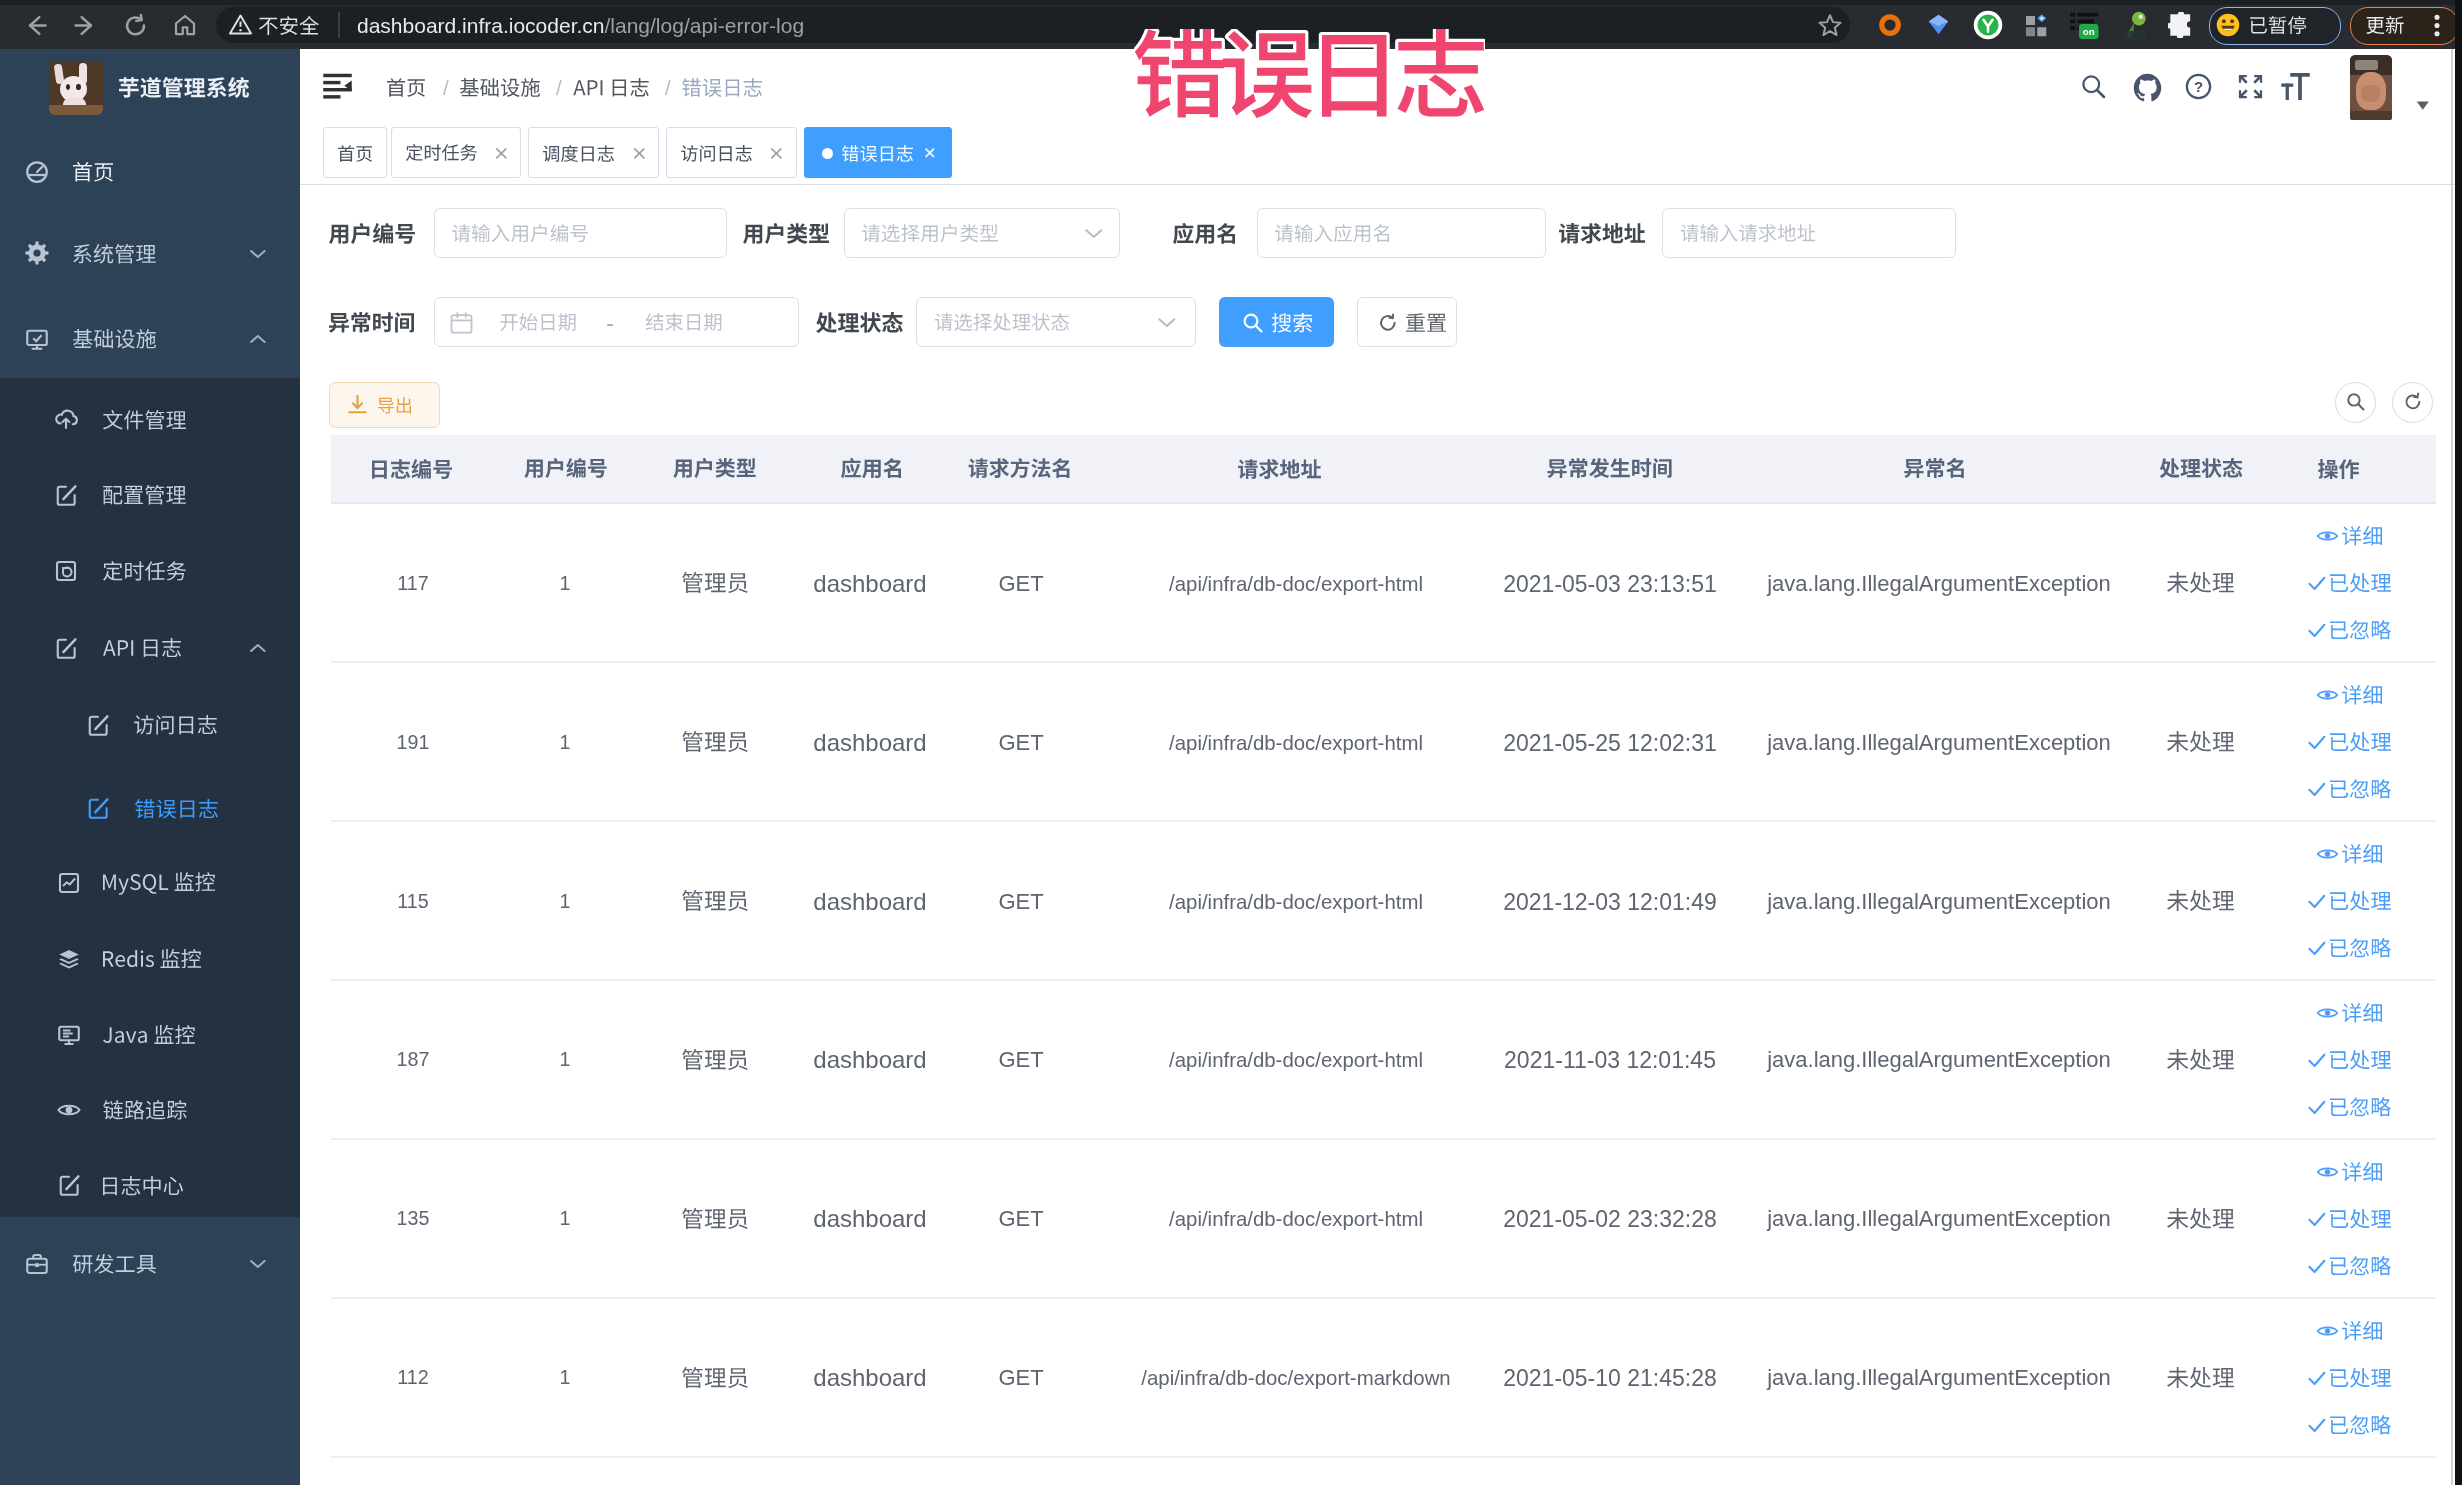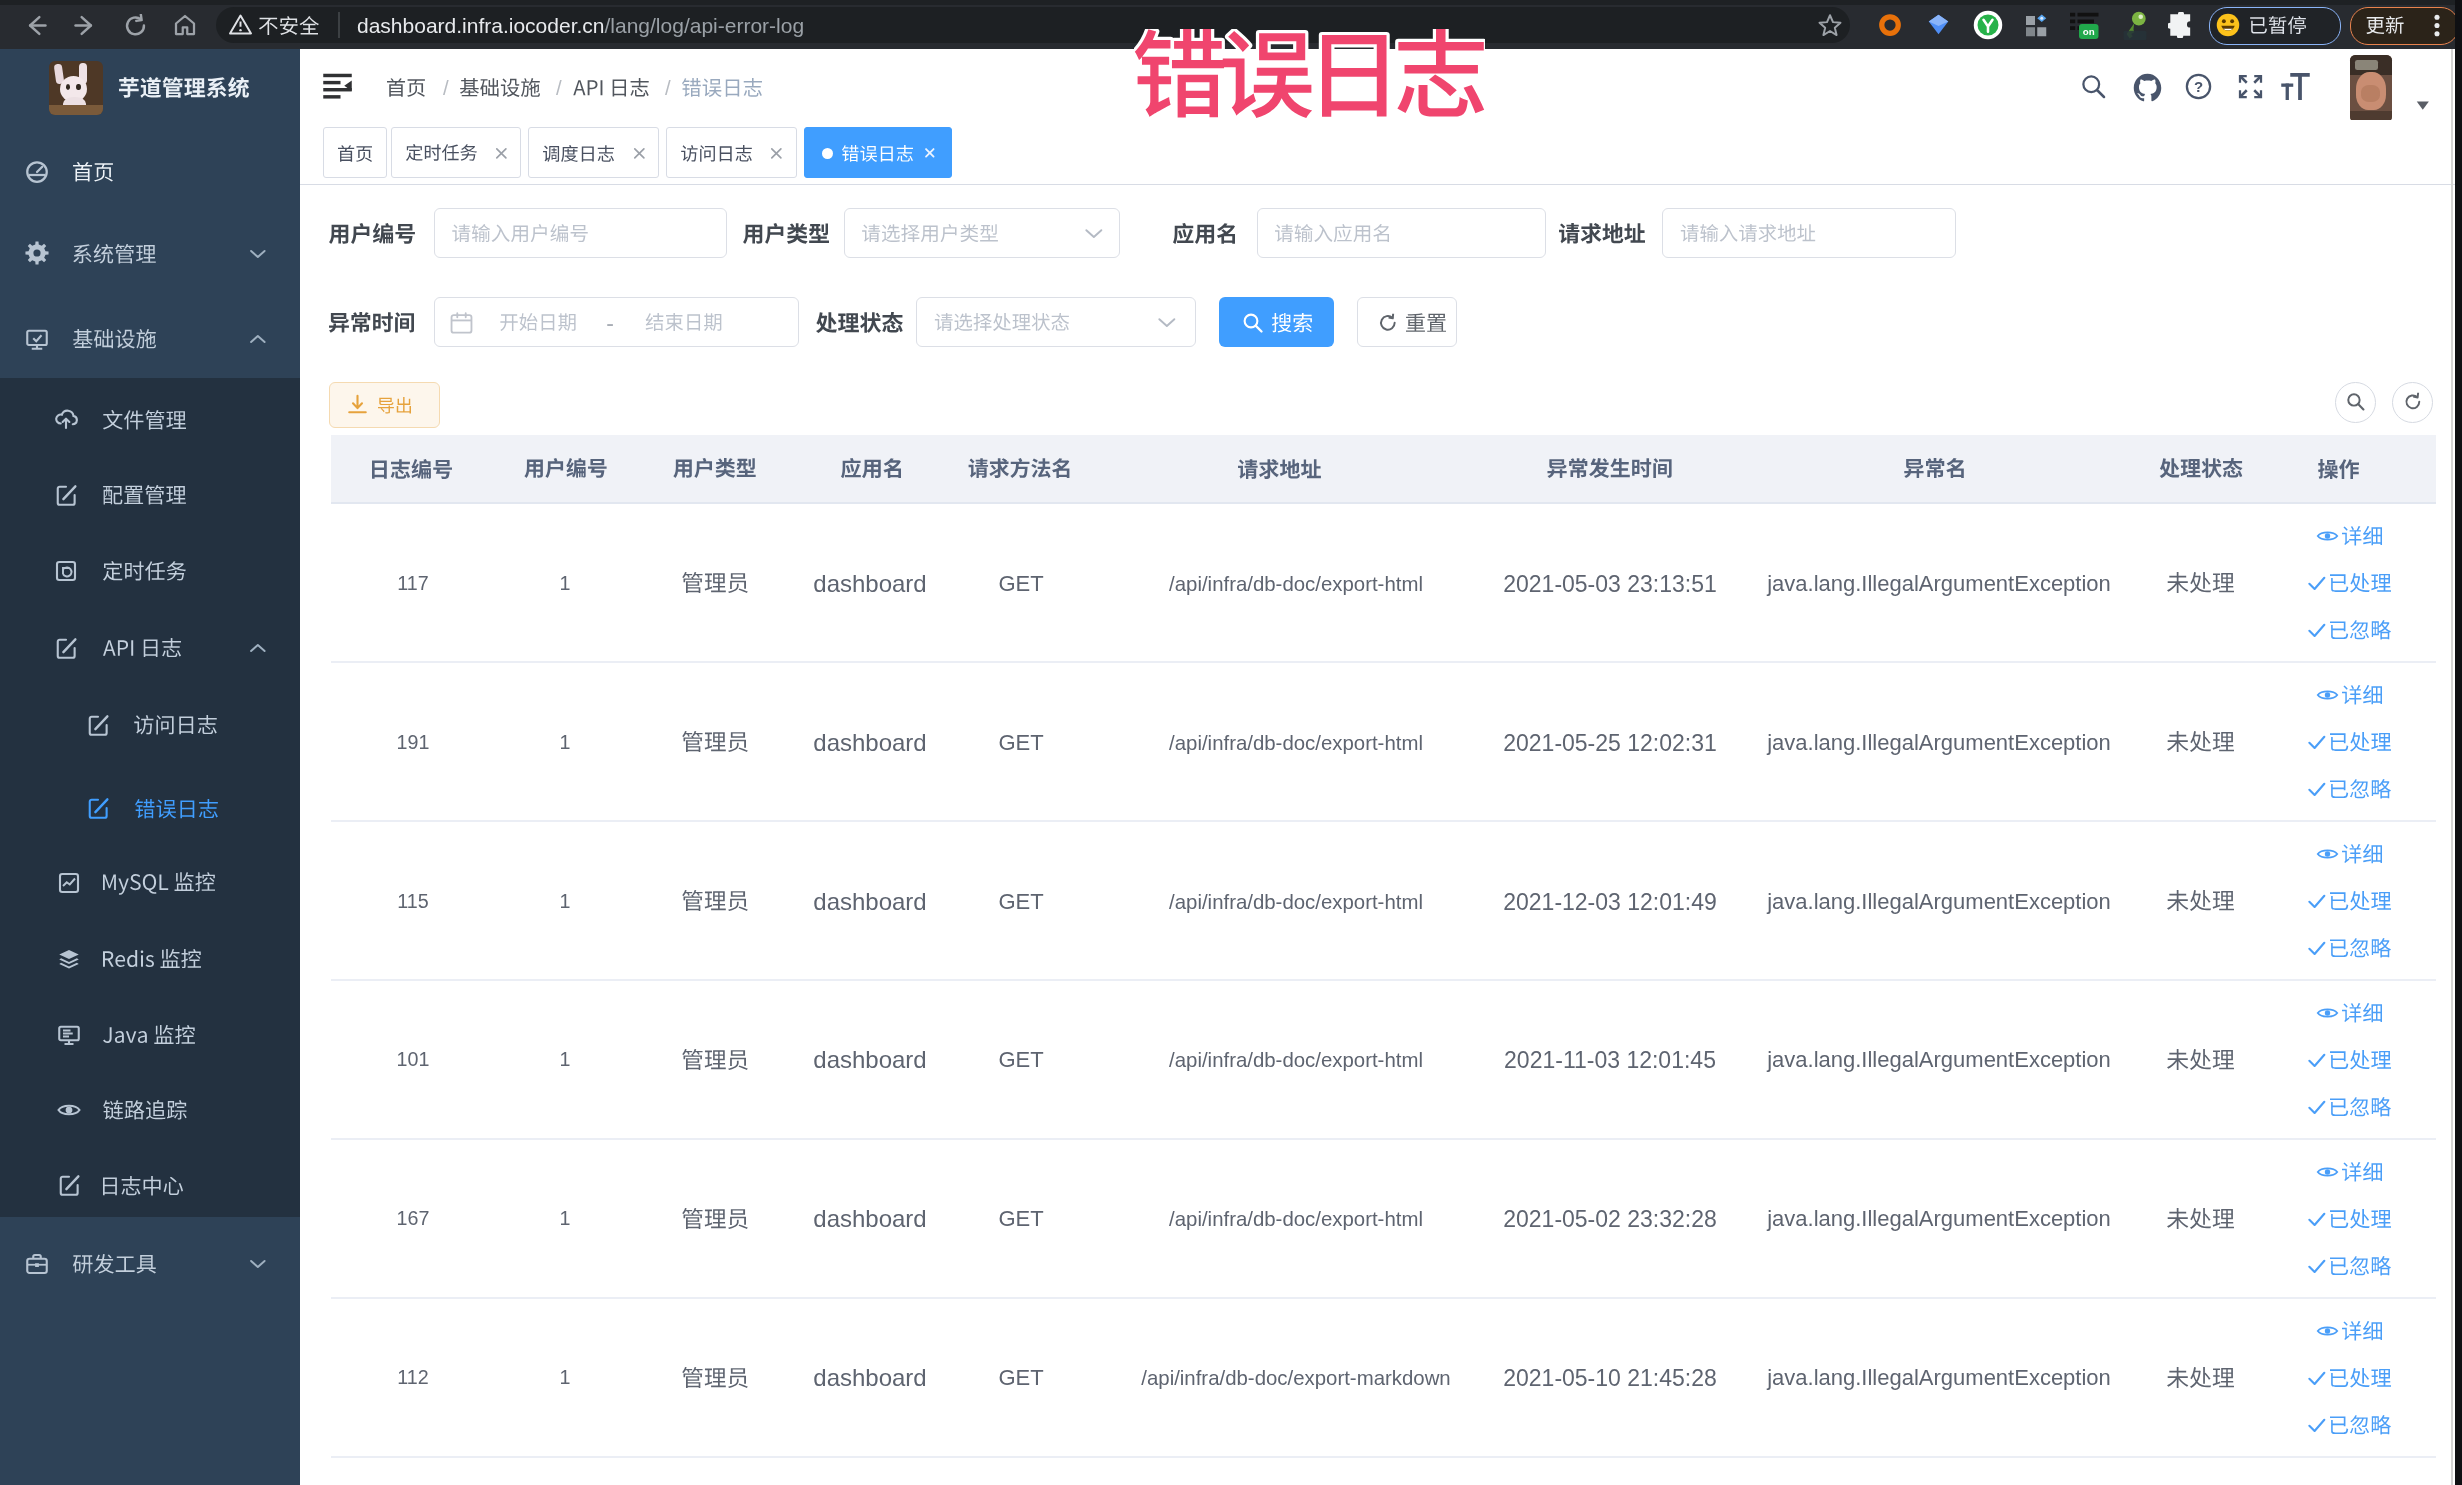--- a/index.html
+++ b/index.html
@@ -556,21 +556,21 @@
   </svg>
 <svg class="ab" style="left:2330px;top:891px" width="61" height="19.5" viewBox="0 0 80.5 25.7">
     <use href="#yichuli" fill="#4a9ef8"></use>
   </svg>
 <svg class="ab" style="left:2307px;top:939px;" width="19.7" height="18" viewBox="0 0 26 24">
     <path d="M3 13 L10 20 L23 5" stroke="#4a9ef8" stroke-width="2.8" fill="none" stroke-linecap="round" stroke-linejoin="round"></path>
   </svg>
 <svg class="ab" style="left:2330px;top:938px" width="61" height="19.5" viewBox="0 0 81.0 25.7">
     <use href="#yihulue" fill="#4a9ef8"></use>
   </svg>
-<div class="ab" style="left:413px;top:1060px;transform:translate(-50%,-50%);font-family:&quot;Liberation Sans&quot;,sans-serif;font-size:19.7px;font-weight:normal;color:#5e6470;white-space:nowrap;line-height:1">101</div>
+<div class="ab" style="left:413px;top:1060px;transform:translate(-50%,-50%);font-family:&quot;Liberation Sans&quot;,sans-serif;font-size:19.7px;font-weight:normal;color:#5e6470;white-space:nowrap;line-height:1">187</div>
 <div class="ab" style="left:565px;top:1060px;transform:translate(-50%,-50%);font-family:&quot;Liberation Sans&quot;,sans-serif;font-size:19.7px;font-weight:normal;color:#5e6470;white-space:nowrap;line-height:1">1</div>
 <svg class="ab" style="left:682px;top:1049px" width="66" height="21" viewBox="0 0 86.8 27.8">
     <use href="#guanliyuan" fill="#5e6470"></use>
   </svg>
 <div class="ab" style="left:870px;top:1060px;transform:translate(-50%,-50%);font-family:&quot;Liberation Sans&quot;,sans-serif;font-size:24px;font-weight:normal;color:#5e6470;white-space:nowrap;line-height:1">dashboard</div>
 <div class="ab" style="left:1021px;top:1060px;transform:translate(-50%,-50%);font-family:&quot;Liberation Sans&quot;,sans-serif;font-size:22px;font-weight:normal;color:#5e6470;white-space:nowrap;line-height:1">GET</div>
 <div class="ab" style="left:1296px;top:1060px;transform:translate(-50%,-50%);font-family:&quot;Liberation Sans&quot;,sans-serif;font-size:20.4px;font-weight:normal;color:#5e6470;white-space:nowrap;line-height:1">/api/infra/db-doc/export-html</div>
 <div class="ab" style="left:1610px;top:1060px;transform:translate(-50%,-50%);font-family:&quot;Liberation Sans&quot;,sans-serif;font-size:23px;font-weight:normal;color:#5e6470;white-space:nowrap;line-height:1">2021-11-03 12:01:45</div>
 <div class="ab" style="left:1939px;top:1060px;transform:translate(-50%,-50%);font-family:&quot;Liberation Sans&quot;,sans-serif;font-size:22px;font-weight:normal;color:#5e6470;white-space:nowrap;line-height:1">java.lang.IllegalArgumentException</div>
 <svg class="ab" style="left:2167px;top:1049px" width="67" height="21" viewBox="0 0 88.0 27.6">
@@ -588,21 +588,21 @@
   </svg>
 <svg class="ab" style="left:2330px;top:1050px" width="61" height="19.5" viewBox="0 0 80.5 25.7">
     <use href="#yichuli" fill="#4a9ef8"></use>
   </svg>
 <svg class="ab" style="left:2307px;top:1098px;" width="19.7" height="18" viewBox="0 0 26 24">
     <path d="M3 13 L10 20 L23 5" stroke="#4a9ef8" stroke-width="2.8" fill="none" stroke-linecap="round" stroke-linejoin="round"></path>
   </svg>
 <svg class="ab" style="left:2330px;top:1097px" width="61" height="19.5" viewBox="0 0 81.0 25.7">
     <use href="#yihulue" fill="#4a9ef8"></use>
   </svg>
-<div class="ab" style="left:413px;top:1219px;transform:translate(-50%,-50%);font-family:&quot;Liberation Sans&quot;,sans-serif;font-size:19.7px;font-weight:normal;color:#5e6470;white-space:nowrap;line-height:1">167</div>
+<div class="ab" style="left:413px;top:1219px;transform:translate(-50%,-50%);font-family:&quot;Liberation Sans&quot;,sans-serif;font-size:19.7px;font-weight:normal;color:#5e6470;white-space:nowrap;line-height:1">135</div>
 <div class="ab" style="left:565px;top:1219px;transform:translate(-50%,-50%);font-family:&quot;Liberation Sans&quot;,sans-serif;font-size:19.7px;font-weight:normal;color:#5e6470;white-space:nowrap;line-height:1">1</div>
 <svg class="ab" style="left:682px;top:1208px" width="66" height="21" viewBox="0 0 86.8 27.8">
     <use href="#guanliyuan" fill="#5e6470"></use>
   </svg>
 <div class="ab" style="left:870px;top:1219px;transform:translate(-50%,-50%);font-family:&quot;Liberation Sans&quot;,sans-serif;font-size:24px;font-weight:normal;color:#5e6470;white-space:nowrap;line-height:1">dashboard</div>
 <div class="ab" style="left:1021px;top:1219px;transform:translate(-50%,-50%);font-family:&quot;Liberation Sans&quot;,sans-serif;font-size:22px;font-weight:normal;color:#5e6470;white-space:nowrap;line-height:1">GET</div>
 <div class="ab" style="left:1296px;top:1219px;transform:translate(-50%,-50%);font-family:&quot;Liberation Sans&quot;,sans-serif;font-size:20.4px;font-weight:normal;color:#5e6470;white-space:nowrap;line-height:1">/api/infra/db-doc/export-html</div>
 <div class="ab" style="left:1610px;top:1219px;transform:translate(-50%,-50%);font-family:&quot;Liberation Sans&quot;,sans-serif;font-size:23px;font-weight:normal;color:#5e6470;white-space:nowrap;line-height:1">2021-05-02 23:32:28</div>
 <div class="ab" style="left:1939px;top:1219px;transform:translate(-50%,-50%);font-family:&quot;Liberation Sans&quot;,sans-serif;font-size:22px;font-weight:normal;color:#5e6470;white-space:nowrap;line-height:1">java.lang.IllegalArgumentException</div>
 <svg class="ab" style="left:2167px;top:1208px" width="67" height="21" viewBox="0 0 88.0 27.6">

